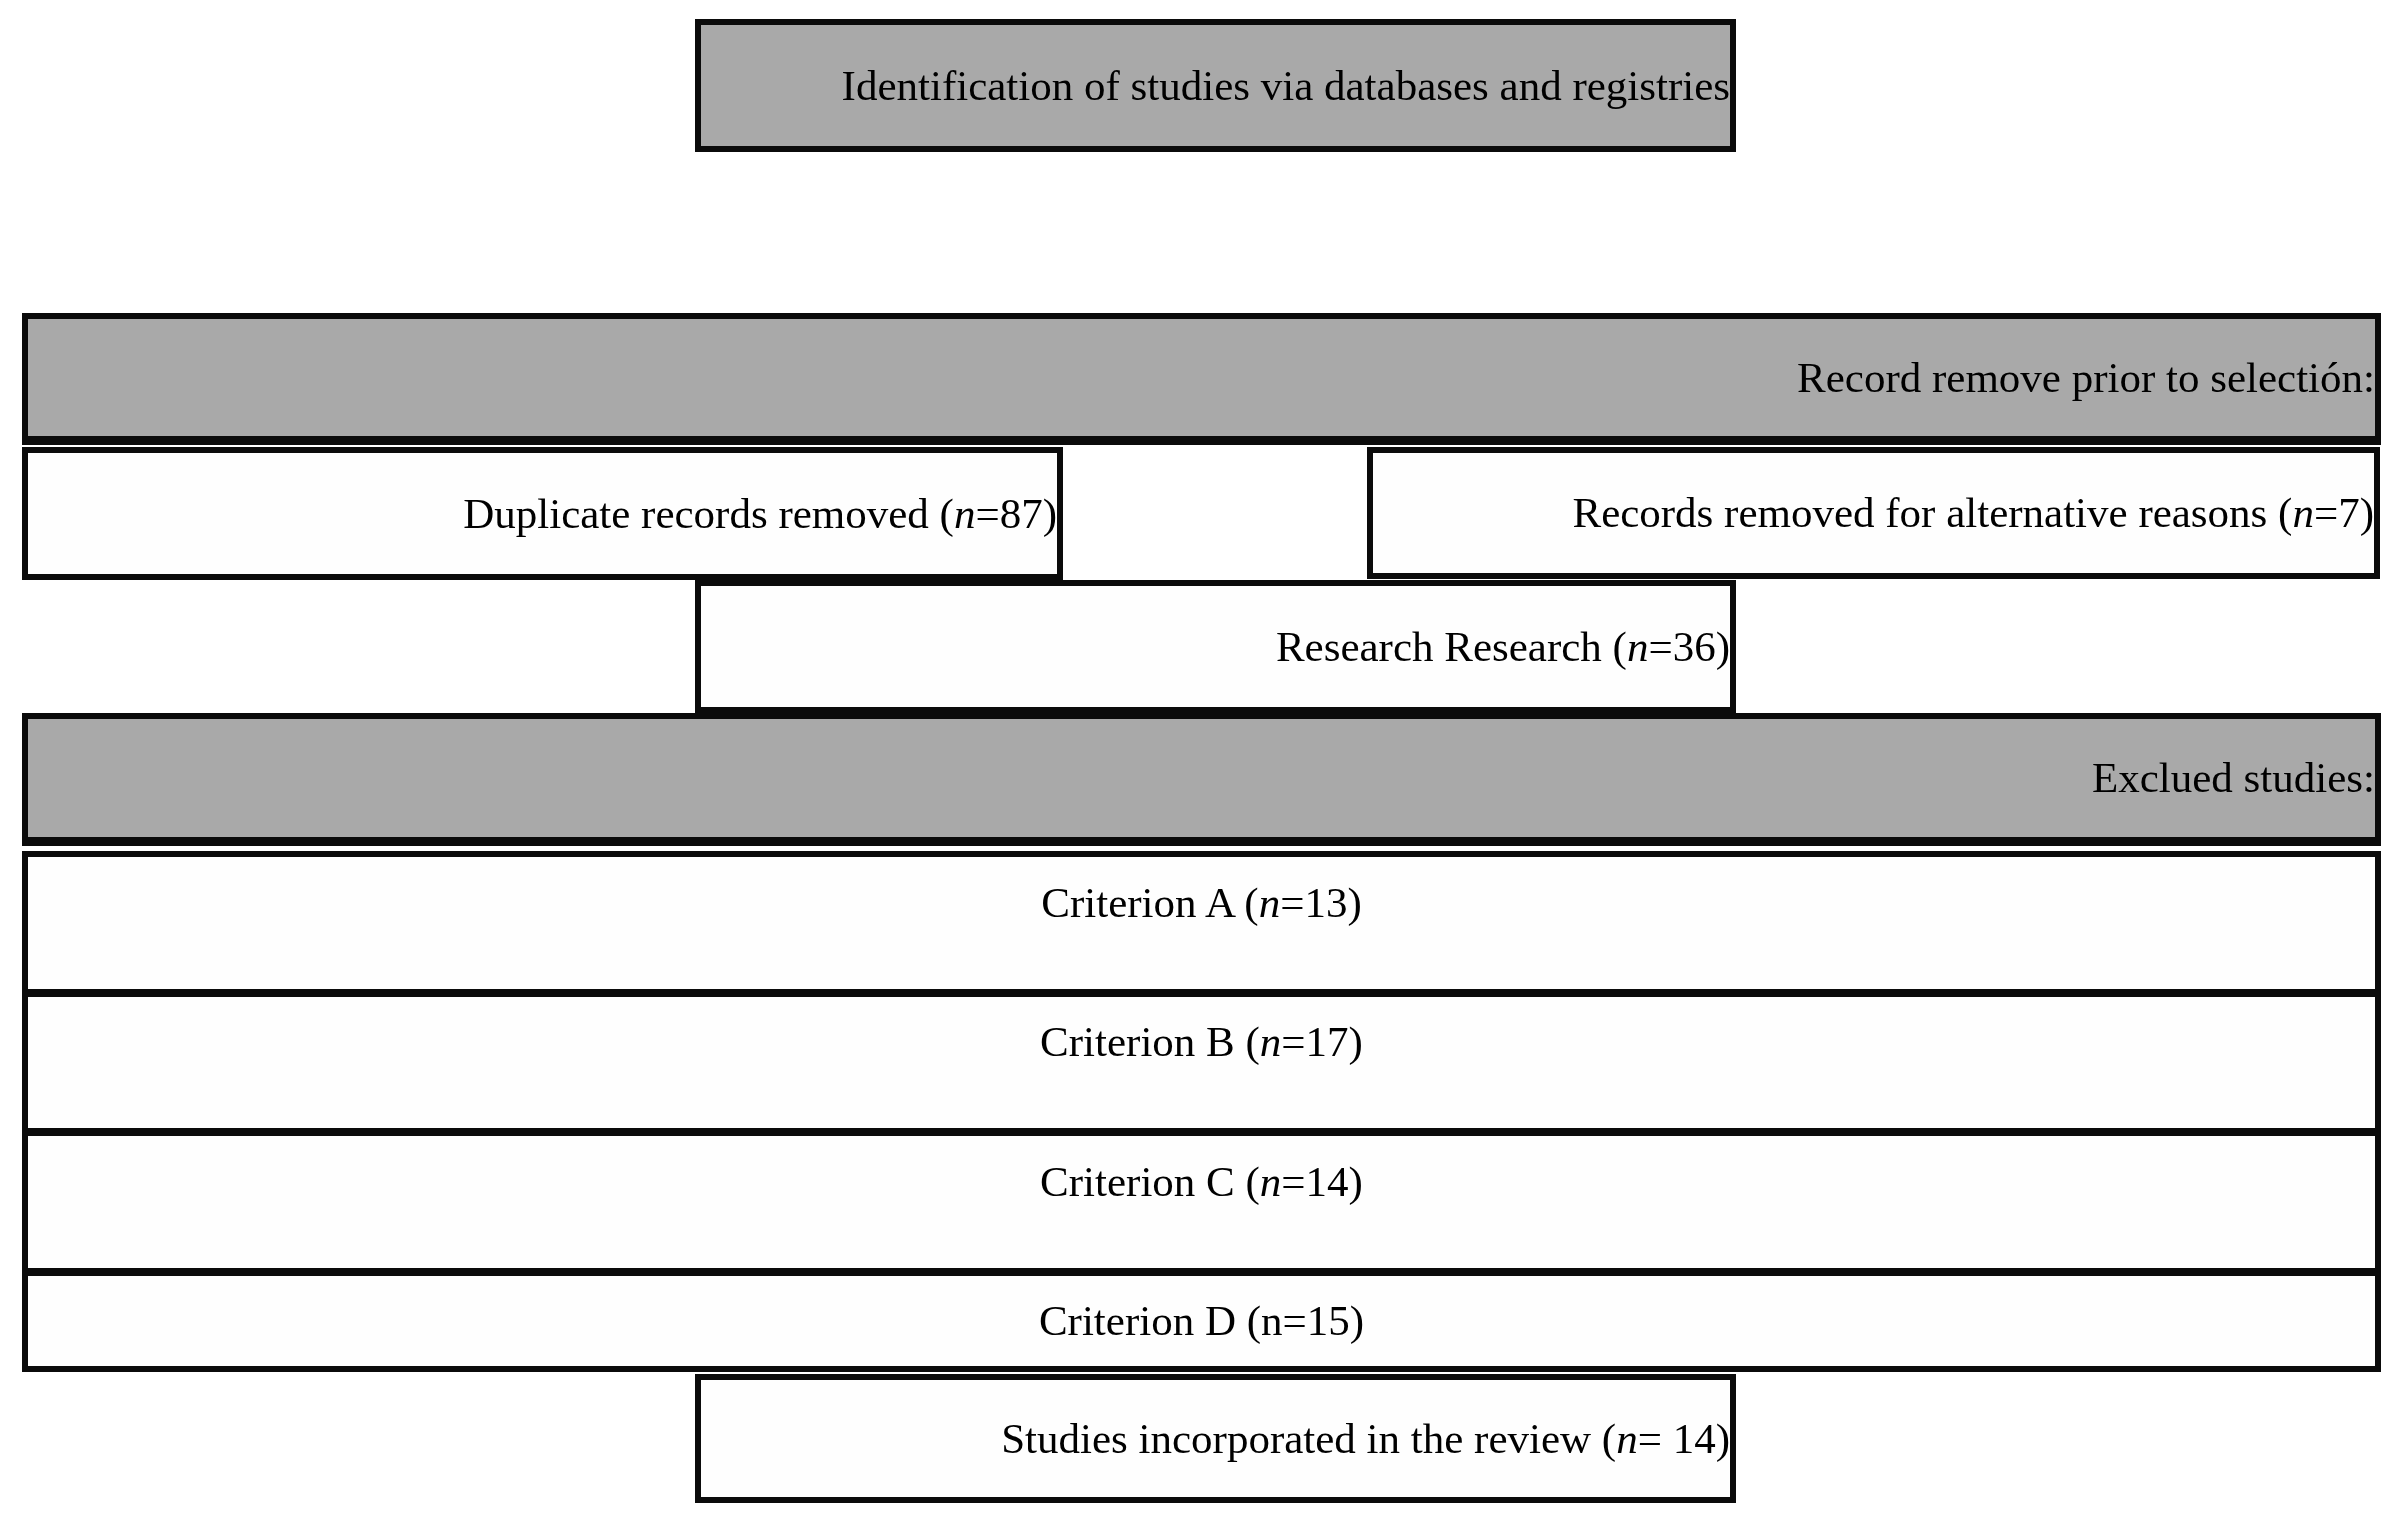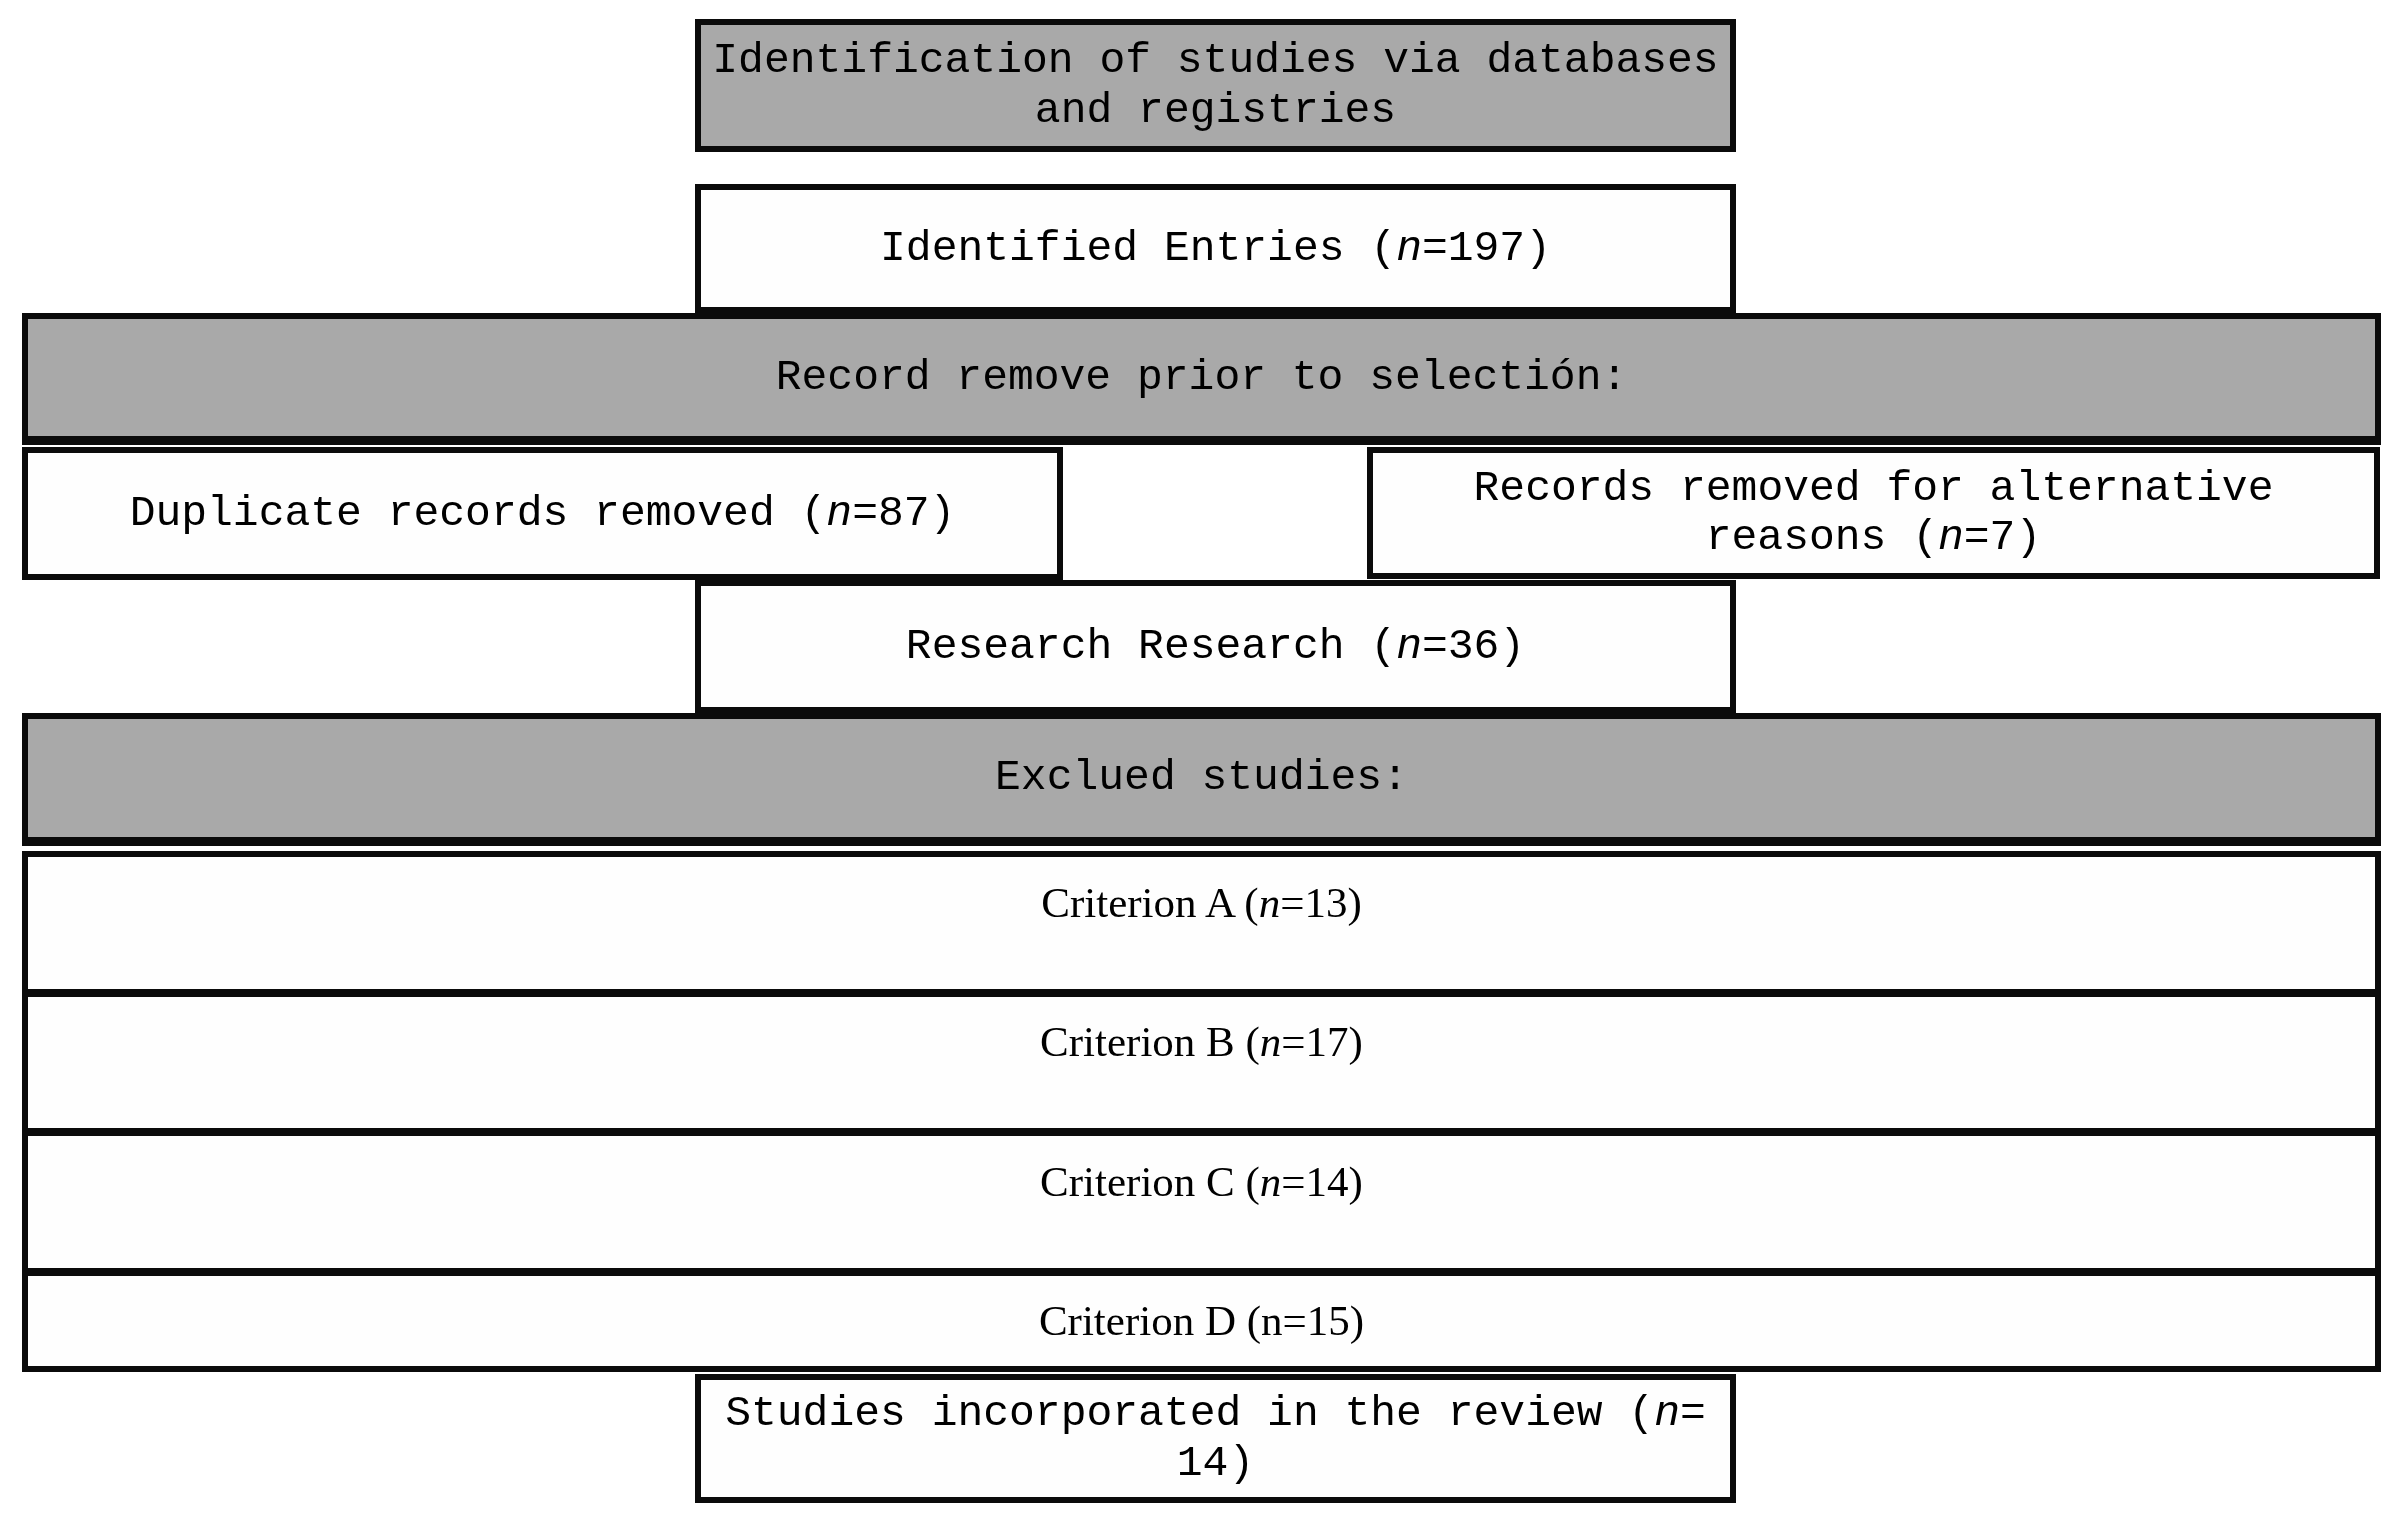--- a/index.html
+++ b/index.html
@@ -10,26 +10,25 @@
     background: #ffffff;
     font-family: "Liberation Serif", "DejaVu Serif", serif;
     color: #000000;
   }
   .box {
     position: absolute;
     box-sizing: border-box;
     border: 6.7px solid #0b0b0b;
     display: flex;
     align-items: center;
-    justify-content: center;
+    justify-content: flex-end;
     text-align: center;
     font-size: 43px;
     line-height: 1.15;
     background: #fefefe;
-    font-family: Liberation Mono, monospace;
   }
   .gray { background: #a9a9a9; }
   .band { border-width: 6px; border-bottom-width: 9.7px; }
   .it { font-style: italic; }
   .rows {
     position: absolute;
     box-sizing: border-box;
     border: 6.7px solid #0b0b0b;
     display: flex;
     flex-direction: column;
@@ -49,23 +48,20 @@
 </style>
 </head>
 <body>
 
 <div id="canvas">
 
   <div class="box gray" style="left:695px; top:19.4px; width:1041px; height:133px;">
     <div><span>Identification of studies via databases and registries</span><span class="it"></span><span></span></div>
   </div>
 
-  <div class="box" style="left:695px; top:184px; width:1041px; height:129px;">
-    <div><span>Identified Entries (</span><span class="it">n</span><span>=197)</span></div>
-  </div>
 
   <div class="box gray band" style="left:22px; top:313px; width:2359px; height:132px;">
     <div><span>Record remove prior to selectión:</span><span class="it"></span><span></span></div>
   </div>
 
   <div class="box" style="left:22px; top:447px; width:1041px; height:133px;">
     <div><span>Duplicate records removed (</span><span class="it">n</span><span>=87)</span></div>
   </div>
 
   <div class="box" style="left:1367px; top:447px; width:1013px; height:132px;">

